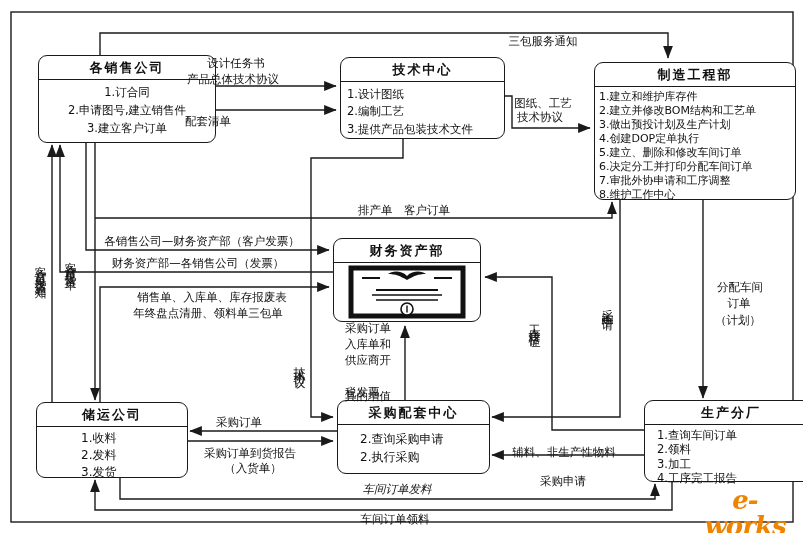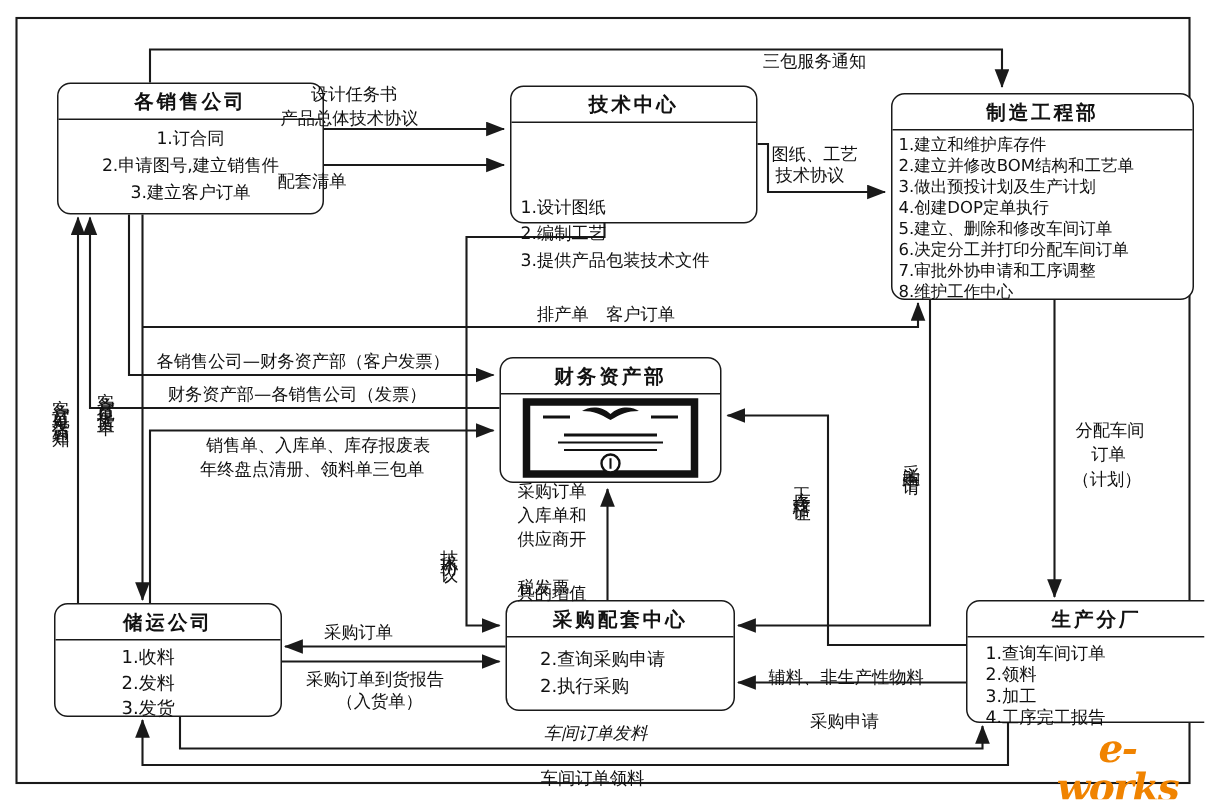--- a/index.html
+++ b/index.html
@@ -61,23 +61,23 @@
 
   <div class="box" style="left:38px;top:55px;width:178px;height:88px;">
     <div class="box-title">各销售公司</div>
     <div class="box-body" style="line-height:1.55;text-align:center;">
       <div class="item">1.订合同</div>
       <div class="item">2.申请图号,建立销售件</div>
       <div class="item">3.建立客户订单</div>
     </div>
   </div>
 
-  <div class="box" style="left:340px;top:57px;width:165px;height:92px;">
+  <div class="box" style="left:340px;top:57px;width:165px;height:82px;">
     <div class="box-title">技术中心</div>
-    <div class="box-body" style="line-height:1.5;margin-top:44px;">
+    <div class="box-body" style="line-height:1.5;">
       <div class="item">1.设计图纸</div>
       <div class="item">2.编制工艺</div>
       <div class="item">3.提供产品包装技术文件</div>
     </div>
   </div>
 
   <div class="box" style="left:594px;top:62px;width:202px;height:138px;">
     <div class="box-title">制造工程部</div>
     <div class="box-body" style="font-size:11px;line-height:1.27;padding:3px 4px;">
       <div class="item">1.建立和维护库存件</div>

